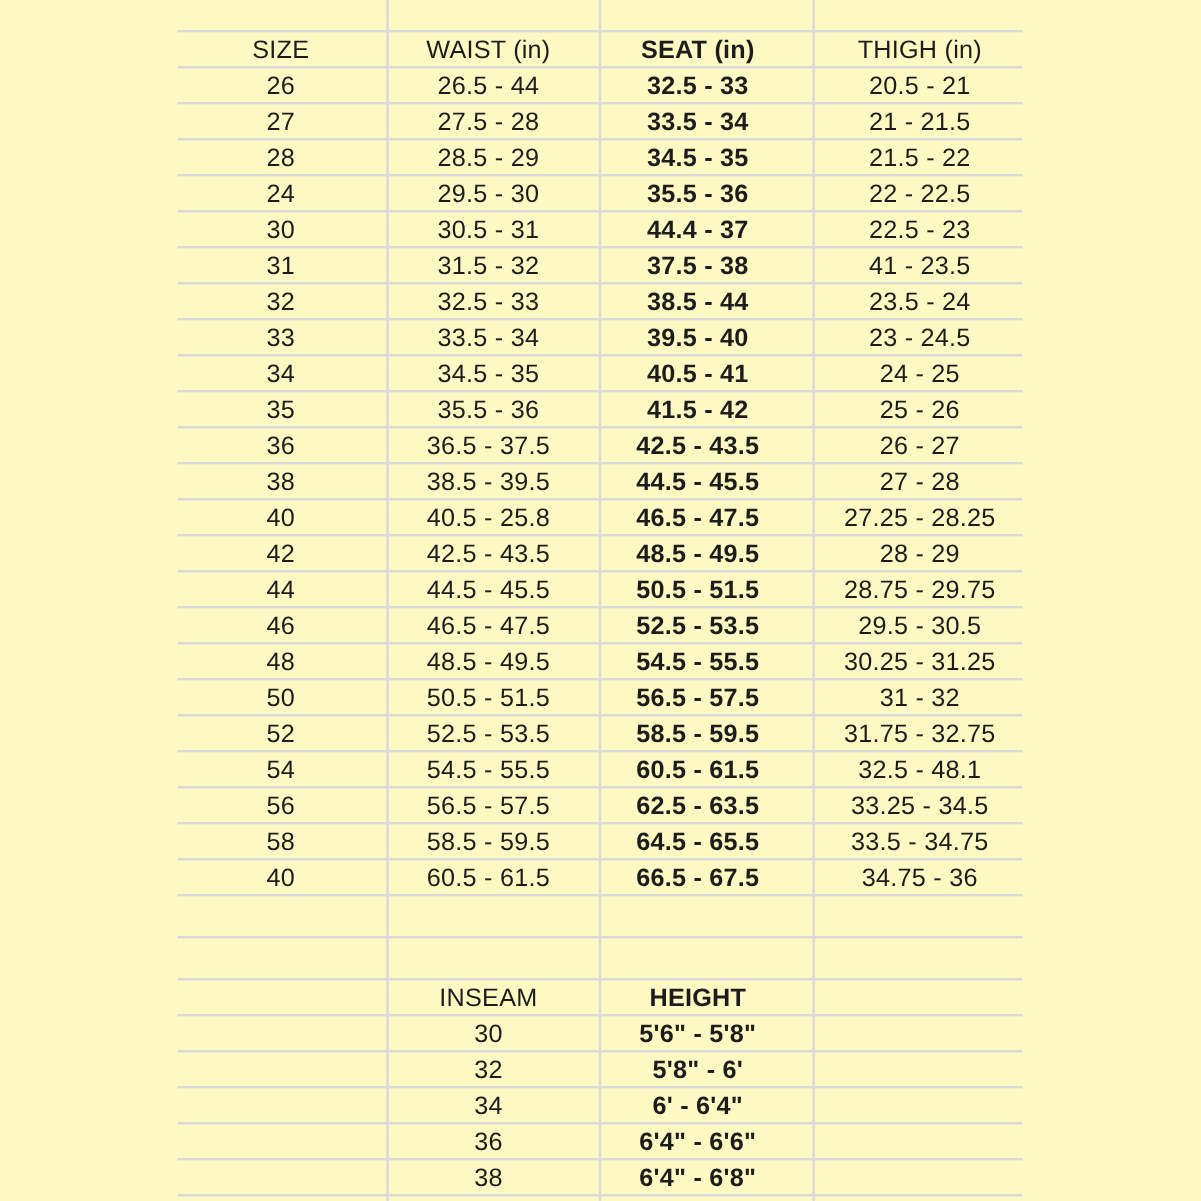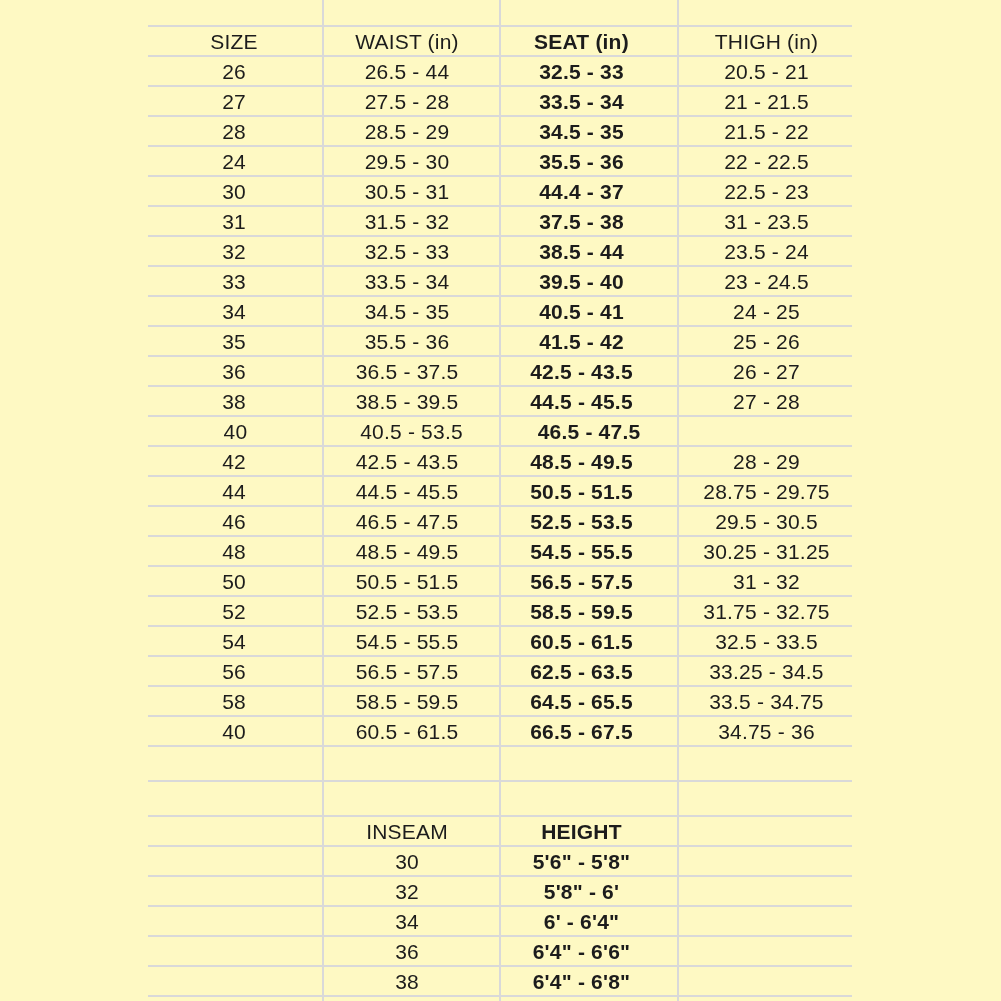--- a/index.html
+++ b/index.html
@@ -97,21 +97,21 @@
       <div class="row">
         <div class="cell c0">30</div>
         <div class="cell c1">30.5 - 31</div>
         <div class="cell c2">44.4 - 37</div>
         <div class="cell c3">22.5 - 23</div>
       </div>
       <div class="row">
         <div class="cell c0">31</div>
         <div class="cell c1">31.5 - 32</div>
         <div class="cell c2">37.5 - 38</div>
-        <div class="cell c3">31 - 23.5</div>
+        <div class="cell c3">41 - 23.5</div>
       </div>
       <div class="row">
         <div class="cell c0">32</div>
         <div class="cell c1">32.5 - 33</div>
         <div class="cell c2">38.5 - 44</div>
         <div class="cell c3">23.5 - 24</div>
       </div>
       <div class="row">
         <div class="cell c0">33</div>
         <div class="cell c1">33.5 - 34</div>
@@ -137,22 +137,23 @@
         <div class="cell c3">26 - 27</div>
       </div>
       <div class="row">
         <div class="cell c0">38</div>
         <div class="cell c1">38.5 - 39.5</div>
         <div class="cell c2">44.5 - 45.5</div>
         <div class="cell c3">27 - 28</div>
       </div>
       <div class="row">
         <div class="cell c0">40</div>
-        <div class="cell c1">40.5 - 53.5</div>
+        <div class="cell c1">40.5 - 25.8</div>
         <div class="cell c2">46.5 - 47.5</div>
+        <div class="cell c3">27.25 - 28.25</div>
       </div>
       <div class="row">
         <div class="cell c0">42</div>
         <div class="cell c1">42.5 - 43.5</div>
         <div class="cell c2">48.5 - 49.5</div>
         <div class="cell c3">28 - 29</div>
       </div>
       <div class="row">
         <div class="cell c0">44</div>
         <div class="cell c1">44.5 - 45.5</div>
@@ -180,21 +181,21 @@
       <div class="row">
         <div class="cell c0">52</div>
         <div class="cell c1">52.5 - 53.5</div>
         <div class="cell c2">58.5 - 59.5</div>
         <div class="cell c3">31.75 - 32.75</div>
       </div>
       <div class="row">
         <div class="cell c0">54</div>
         <div class="cell c1">54.5 - 55.5</div>
         <div class="cell c2">60.5 - 61.5</div>
-        <div class="cell c3">32.5 - 33.5</div>
+        <div class="cell c3">32.5 - 48.1</div>
       </div>
       <div class="row">
         <div class="cell c0">56</div>
         <div class="cell c1">56.5 - 57.5</div>
         <div class="cell c2">62.5 - 63.5</div>
         <div class="cell c3">33.25 - 34.5</div>
       </div>
       <div class="row">
         <div class="cell c0">58</div>
         <div class="cell c1">58.5 - 59.5</div>

